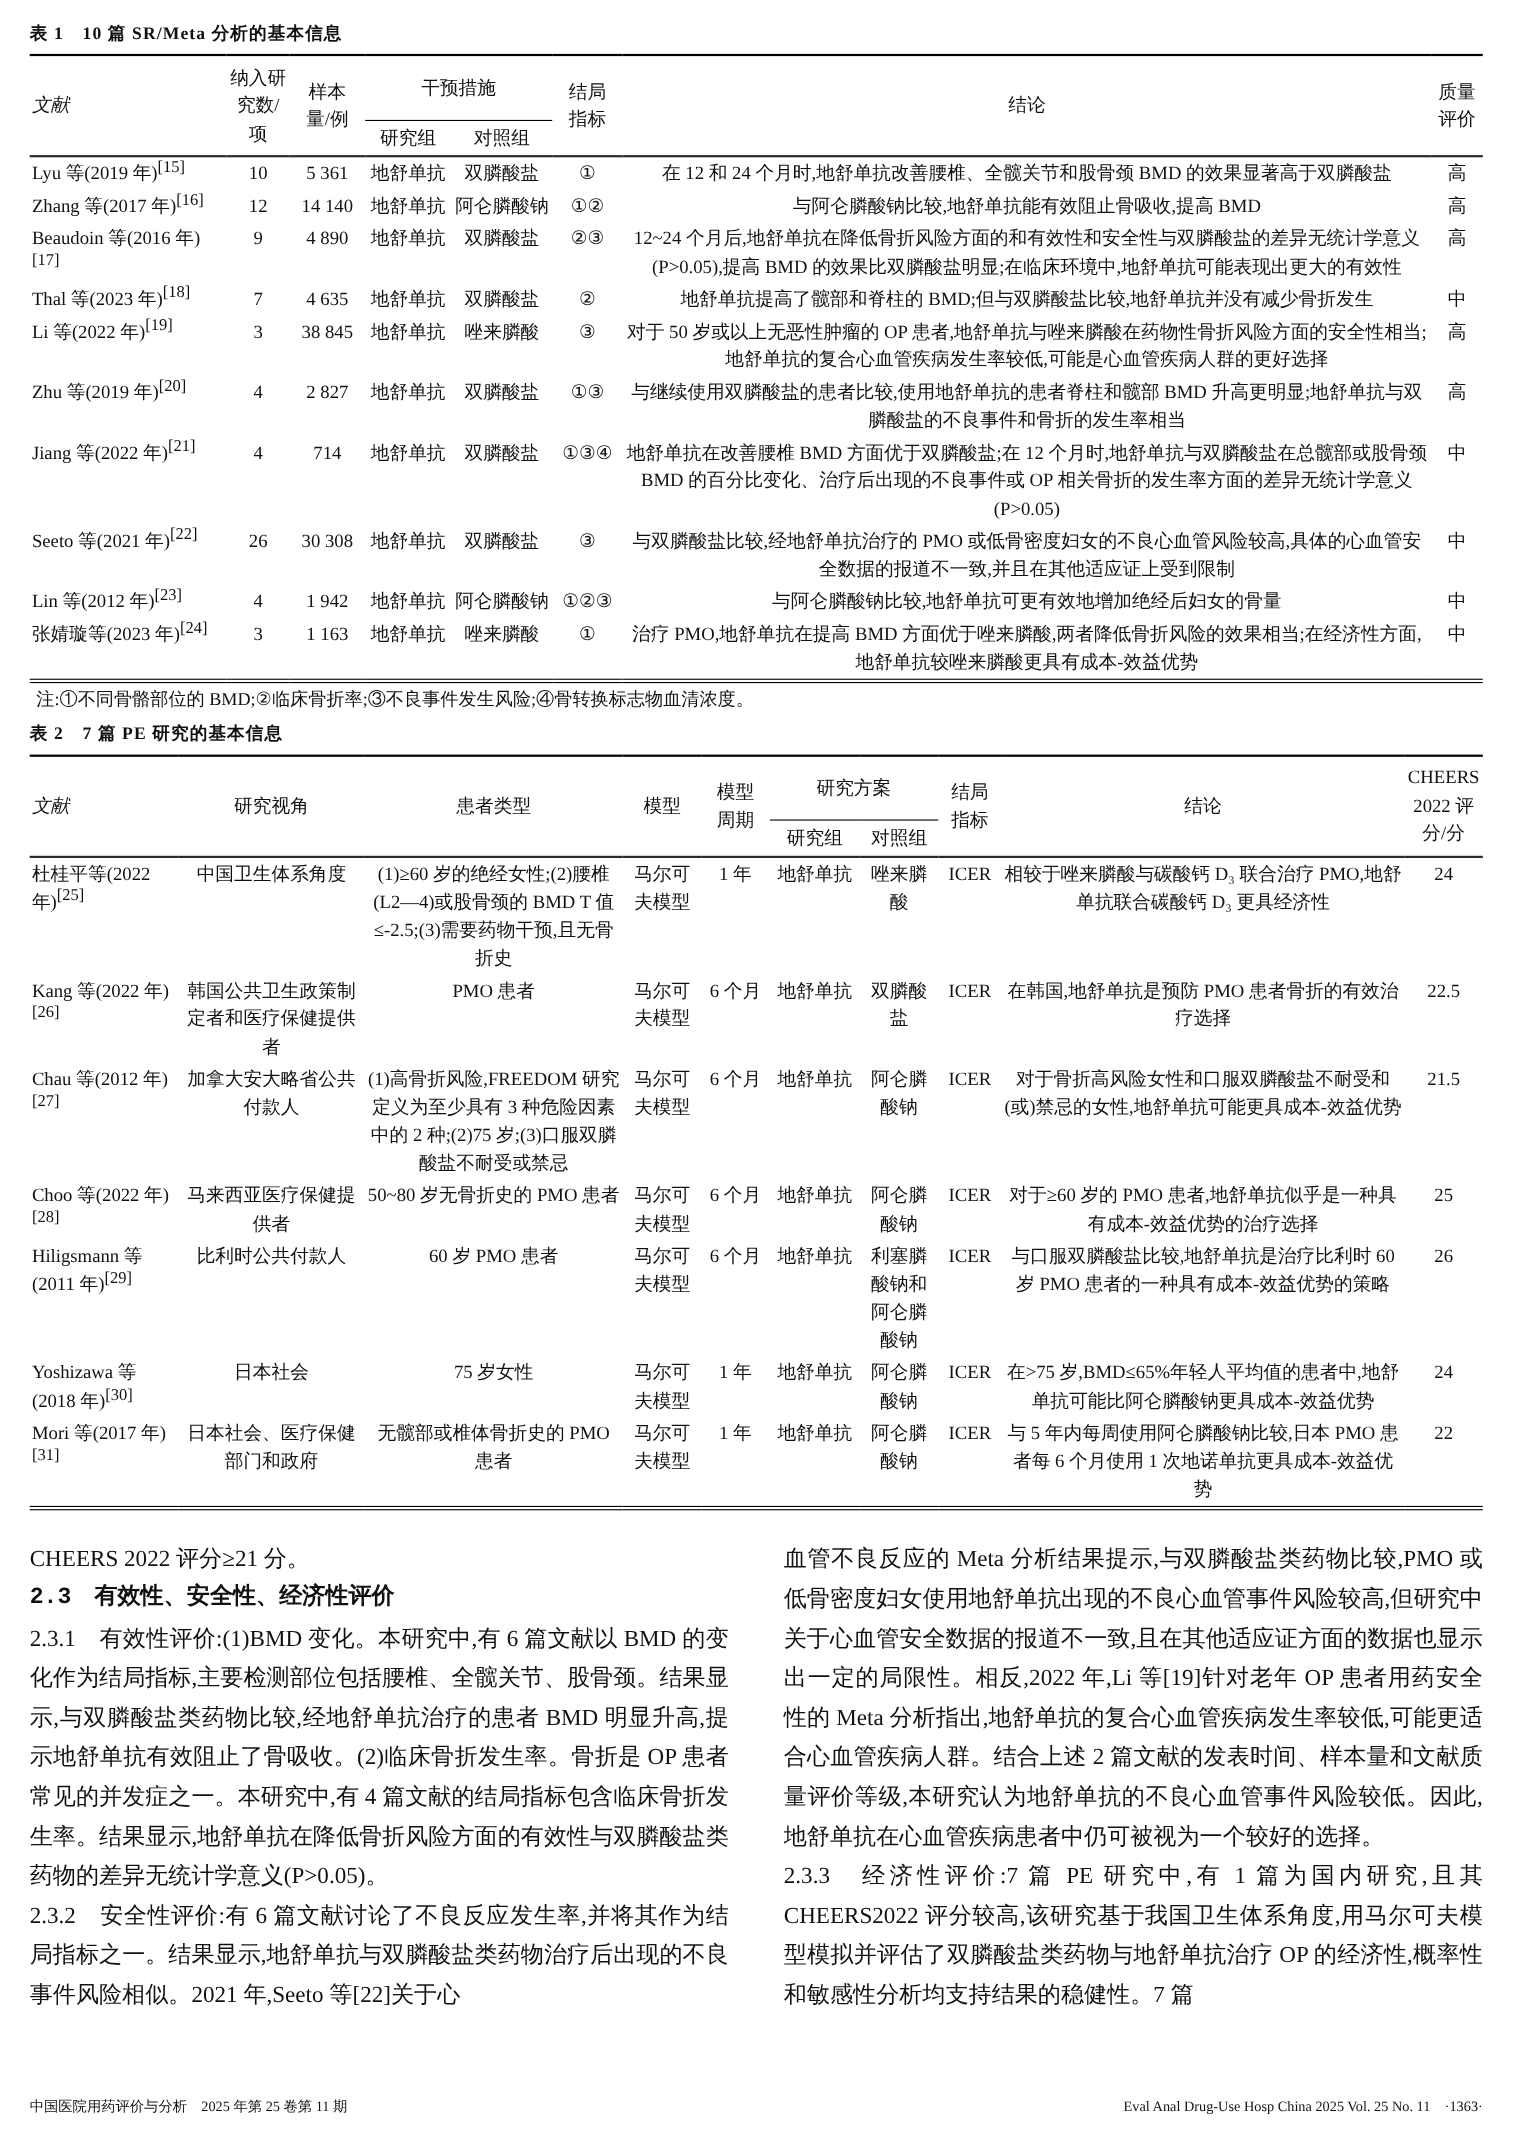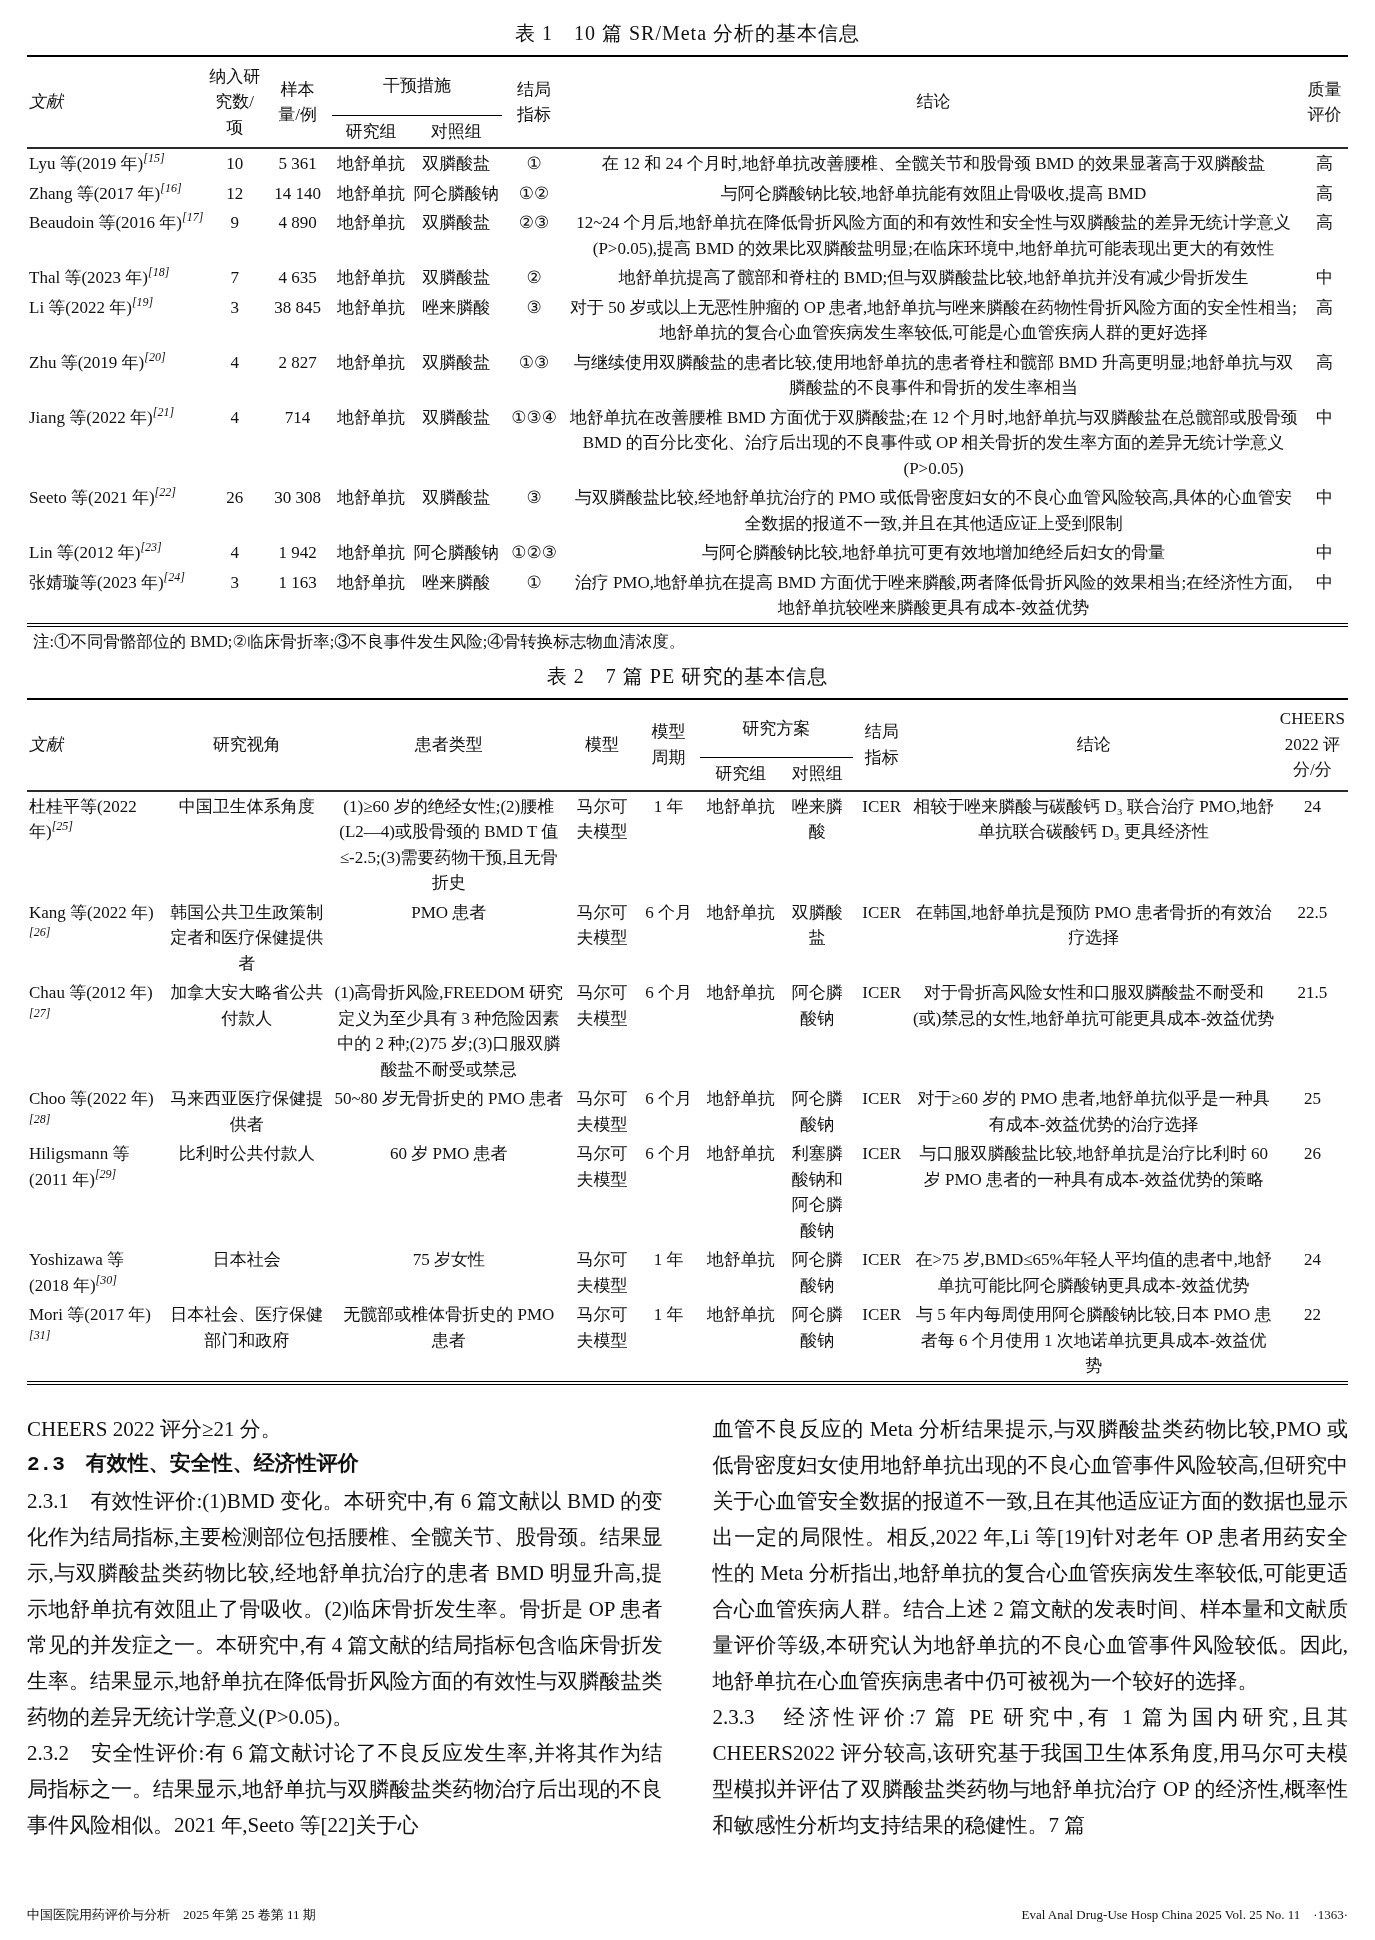--- a/index.html
+++ b/index.html
@@ -6,42 +6,42 @@
   html, body { background: #ffffff; }
   body {
     width: 1375px; height: 1940px;
     font-family: "Liberation Serif", "DejaVu Serif", serif;
     color: #111;
     position: relative;
   }
   .page { padding: 14px 27px 0 27px; position: relative; height: 100%; }
 
   .tbl-title {
-    text-align: center; font-weight: normal; font-size: 20px;
+    font-weight: bold; font-size: 16px;
     letter-spacing: 1px; margin: 6px 0 8px 0;
   }
   table {
     width: 100%; border-collapse: collapse; table-layout: fixed;
     font-size: 17px; line-height: 1.5;
     border-top: 2.5px solid #000;
     border-bottom: 4px double #000;
   }
   th {
     font-weight: normal; white-space: pre-line; vertical-align: middle;
     padding: 3px 2px; text-align: center;
   }
   thead tr:last-child th, thead th[rowspan] { border-bottom: 2px solid #2a2a2a; }
   th.group-th { border-bottom: 1px solid #000 !important; padding: 16px 2px; }
   th.left, td.left { text-align: left; font-style: italic; }
   td {
     vertical-align: top; padding: 2px 2px; text-align: center;
     word-break: break-word;
   }
   td.ref-cell { text-align: left; }
-  sup { font-size: 12px; line-height: 0; font-style: italic; }
+  sup { font-size: 15px; line-height: 0; }
   .note { font-size: 16.5px; margin: 4px 0 10px 6px; }
 
   .t1-conclusion { width: 690px; }
   .t2-conclusion { width: 330px; }
 
   .body-cols {
     margin-top: 26px;
     display: flex; gap: 50px;
     font-size: 21px; line-height: 36px; text-align: justify;
   }

